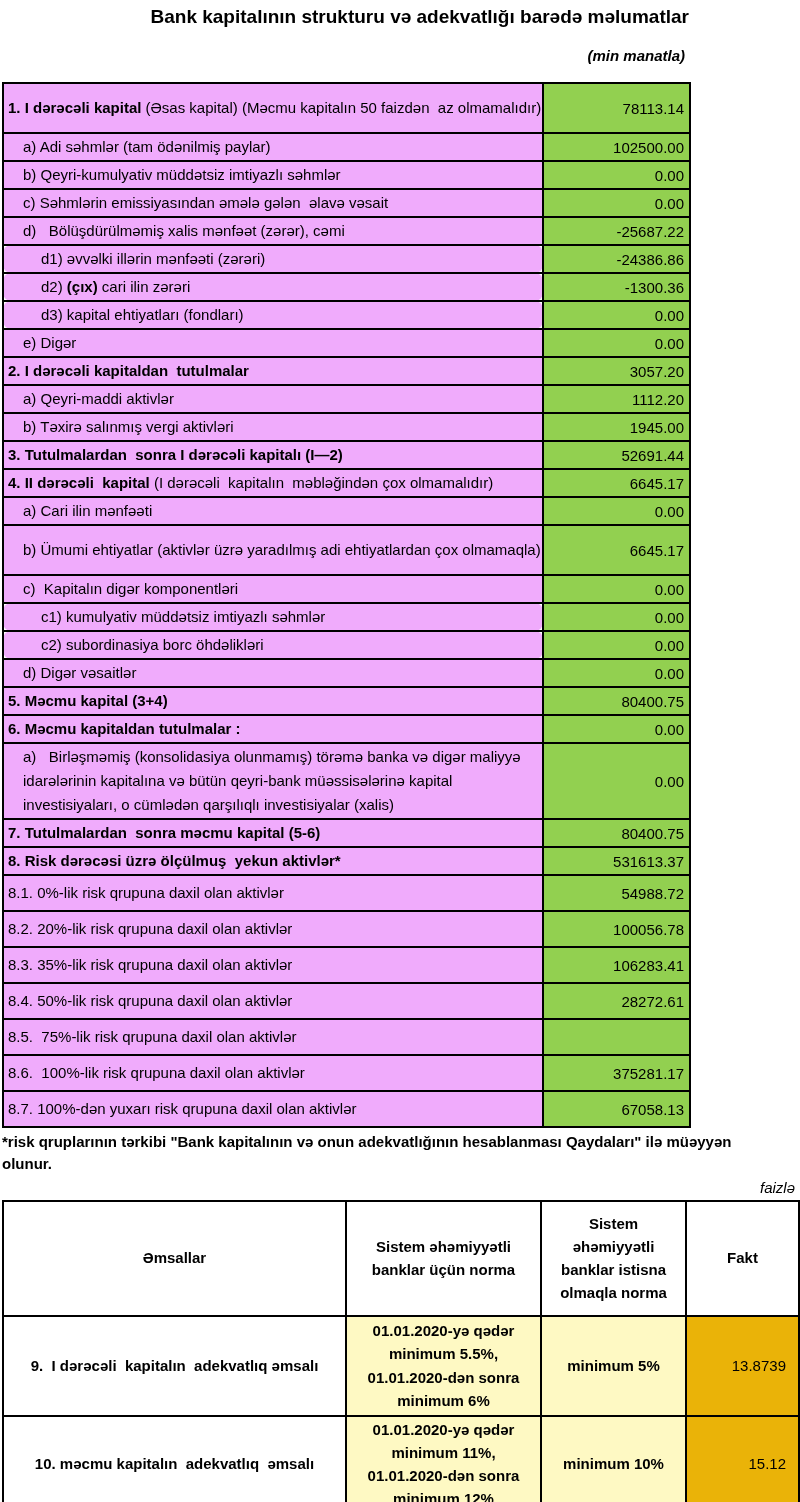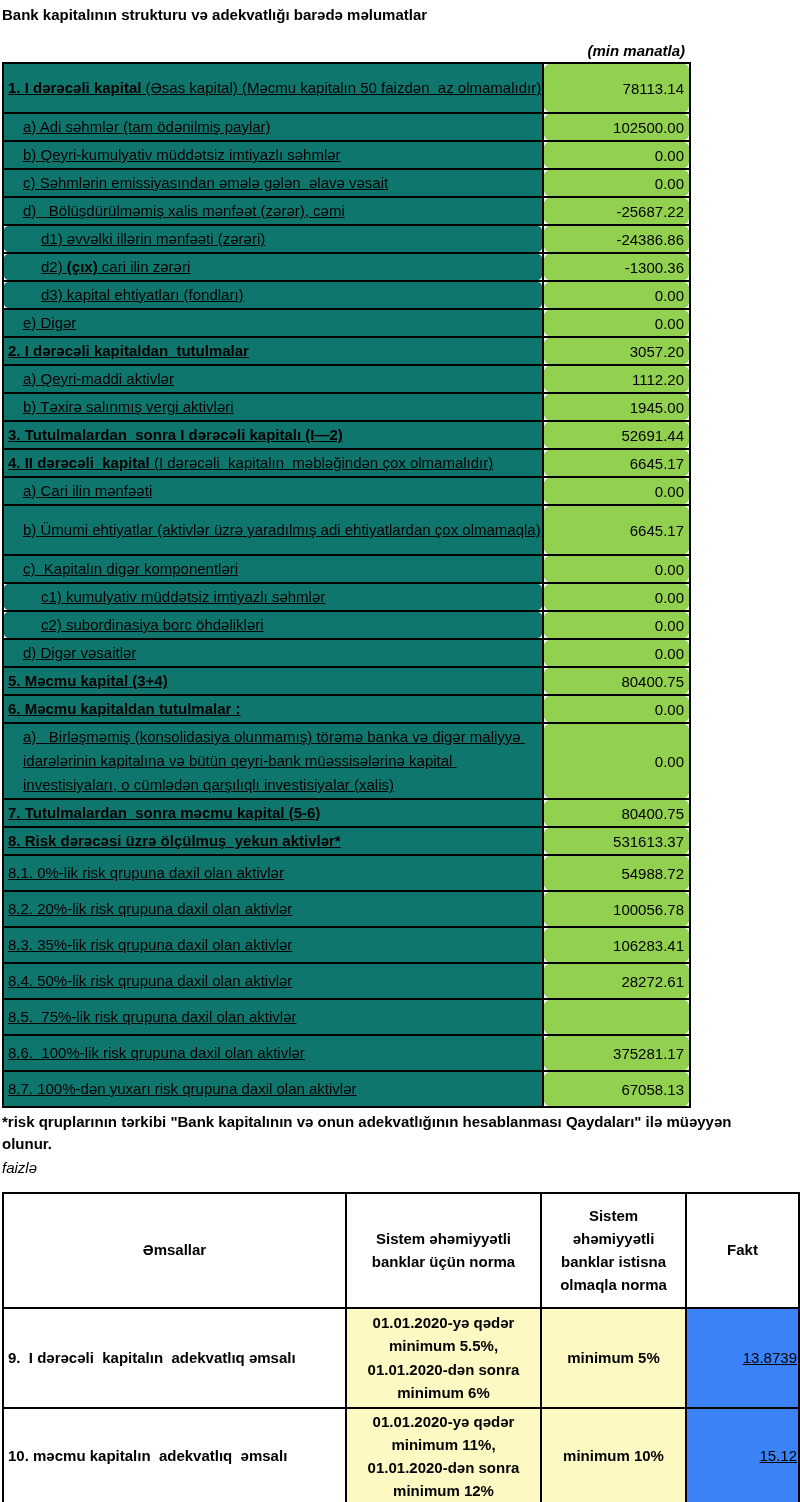--- a/index.html
+++ b/index.html
@@ -6,58 +6,56 @@
   body{
     width:800px;
     font-family:"Liberation Sans","DejaVu Sans",sans-serif;
     font-size:15px;
     color:#000;
   }
   .page{padding:6px 0 0 2px;}
 
   .title{
     width:687px;
-    text-align:left;
-    font-weight:bold;
-    font-size:15px;
+    text-align:right;
+    font-weight:bold;
+    font-size:19px;
     margin:0;
   }
   .unit-note-top{
     width:683px;
     text-align:right;
     font-style:italic;
     font-weight:bold;
     margin-top:19px;
-    margin-bottom:3px;
+    margin-bottom:18px;
   }
   .unit-note-bottom{
     width:793px;
-    text-align:left;
+    text-align:right;
     font-style:italic;
     margin-top:4px;
-    margin-bottom:16px;
+    margin-bottom:4px;
   }
 
   table{border-collapse:collapse;table-layout:fixed;}
   td,th{border:2px solid #000;vertical-align:middle;}
 
   
   .t1{width:687px;}
   .t1 td.lbl{
     padding:1px 0 1px 4px;
     white-space:pre-wrap;
     line-height:1.6;
-    background:#0f766e;
-    text-decoration:underline;
+    background:#f0abfc;
   }
   .t1 td.val{
     background:#92d050;
     text-align:right;
     padding:1px 5px 1px 2px;
-    border-radius:9px;
   }
   .t1 tr{height:27px;}
   .t1 tr.size-two{height:50px;}
   .t1 tr.size-three{height:76px;}
   .t1 tr.size-risk{height:36px;}
   .t1 tr.indent1 td.lbl{padding-left:19px;}
   .t1 tr.indent2 td.lbl{padding-left:37px;border-radius:8px;}
   .b{font-weight:bold;}
 
   .footnote{
@@ -71,23 +69,23 @@
   .t2{width:796px;}
   .t2 th{
     font-weight:bold;
     text-align:center;
     padding:10px 4px;
     line-height:1.55;
     background:#fff;
   }
   .t2 thead tr{height:62px;}
   .t2 td{line-height:1.55;padding:1px 4px;}
-  .t2 td.r-lbl{font-weight:bold;text-align:left;white-space:pre-wrap;background:#fff;}
+  .t2 td.r-lbl{font-weight:bold;text-align:center;white-space:pre-wrap;background:#fff;}
   .t2 td.r-norm{font-weight:bold;text-align:center;background:#fef9c3;}
-  .t2 td.r-fakt{background:#3b82f6;text-align:right;padding-right:1px;text-decoration:underline;}
+  .t2 td.r-fakt{background:#eab308;text-align:right;padding-right:12px;}
   .t2 tr.row-9{height:100px;}
   .t2 tr.row-10{height:86px;}
 </style>
 </head>
 <body>
 
 <div class="page">
 
   <p class="title">Bank kapitalının strukturu və adekvatlığı barədə məlumatlar</p>
 

